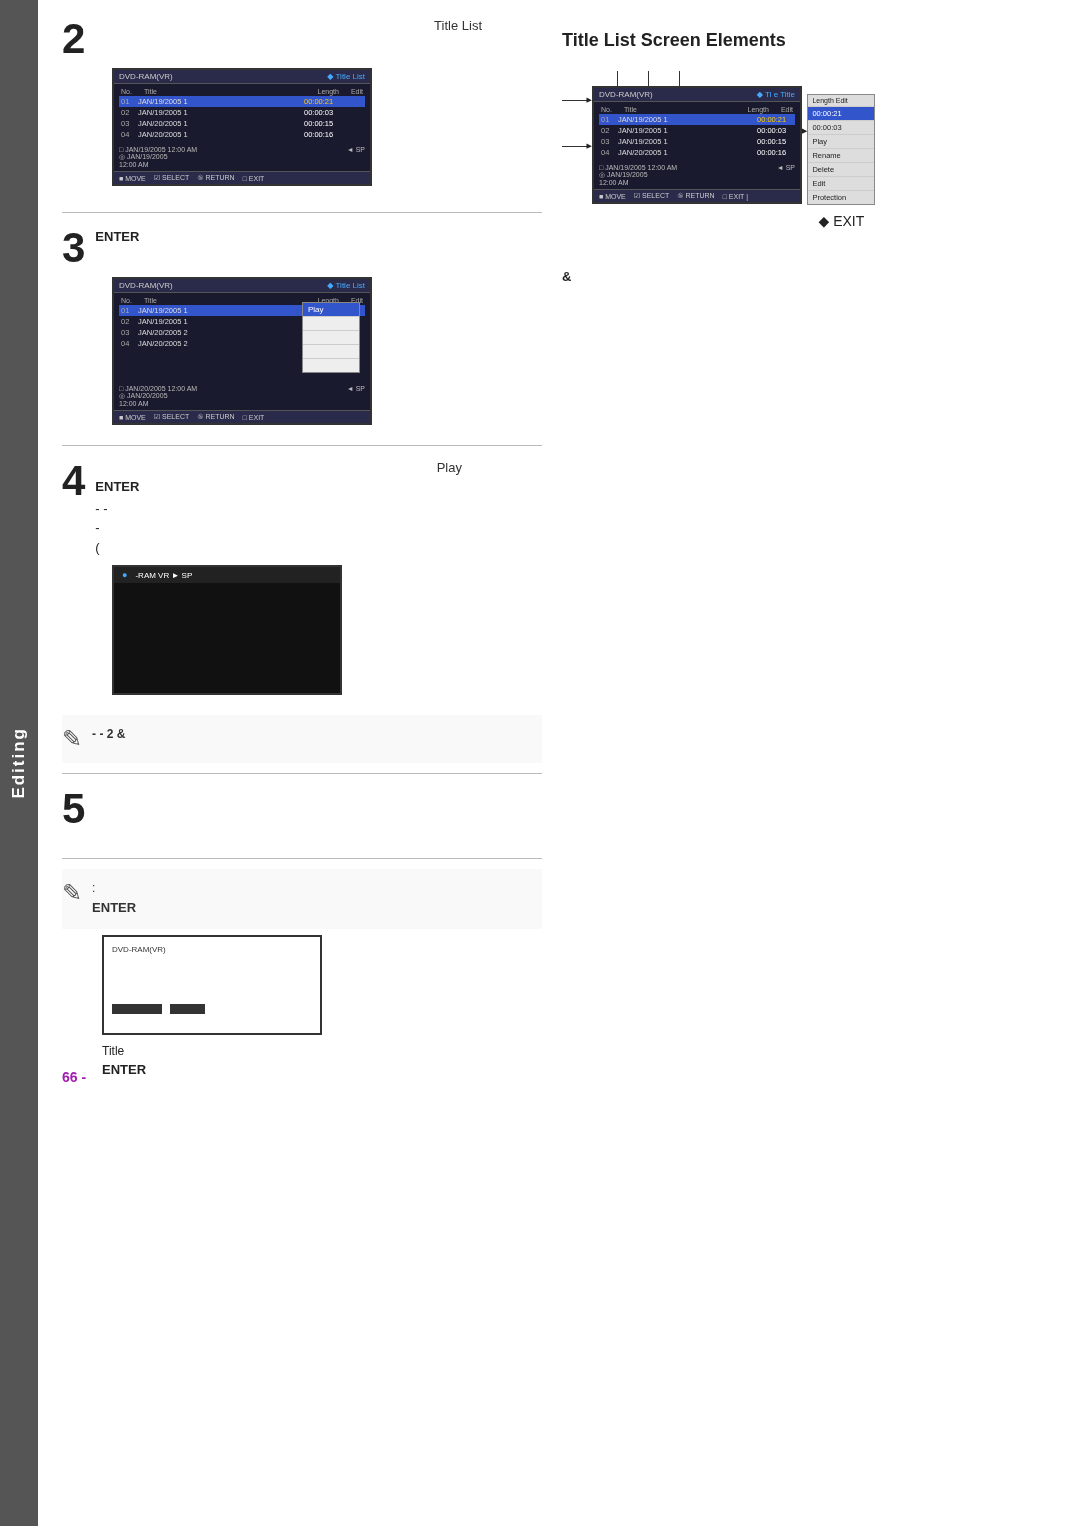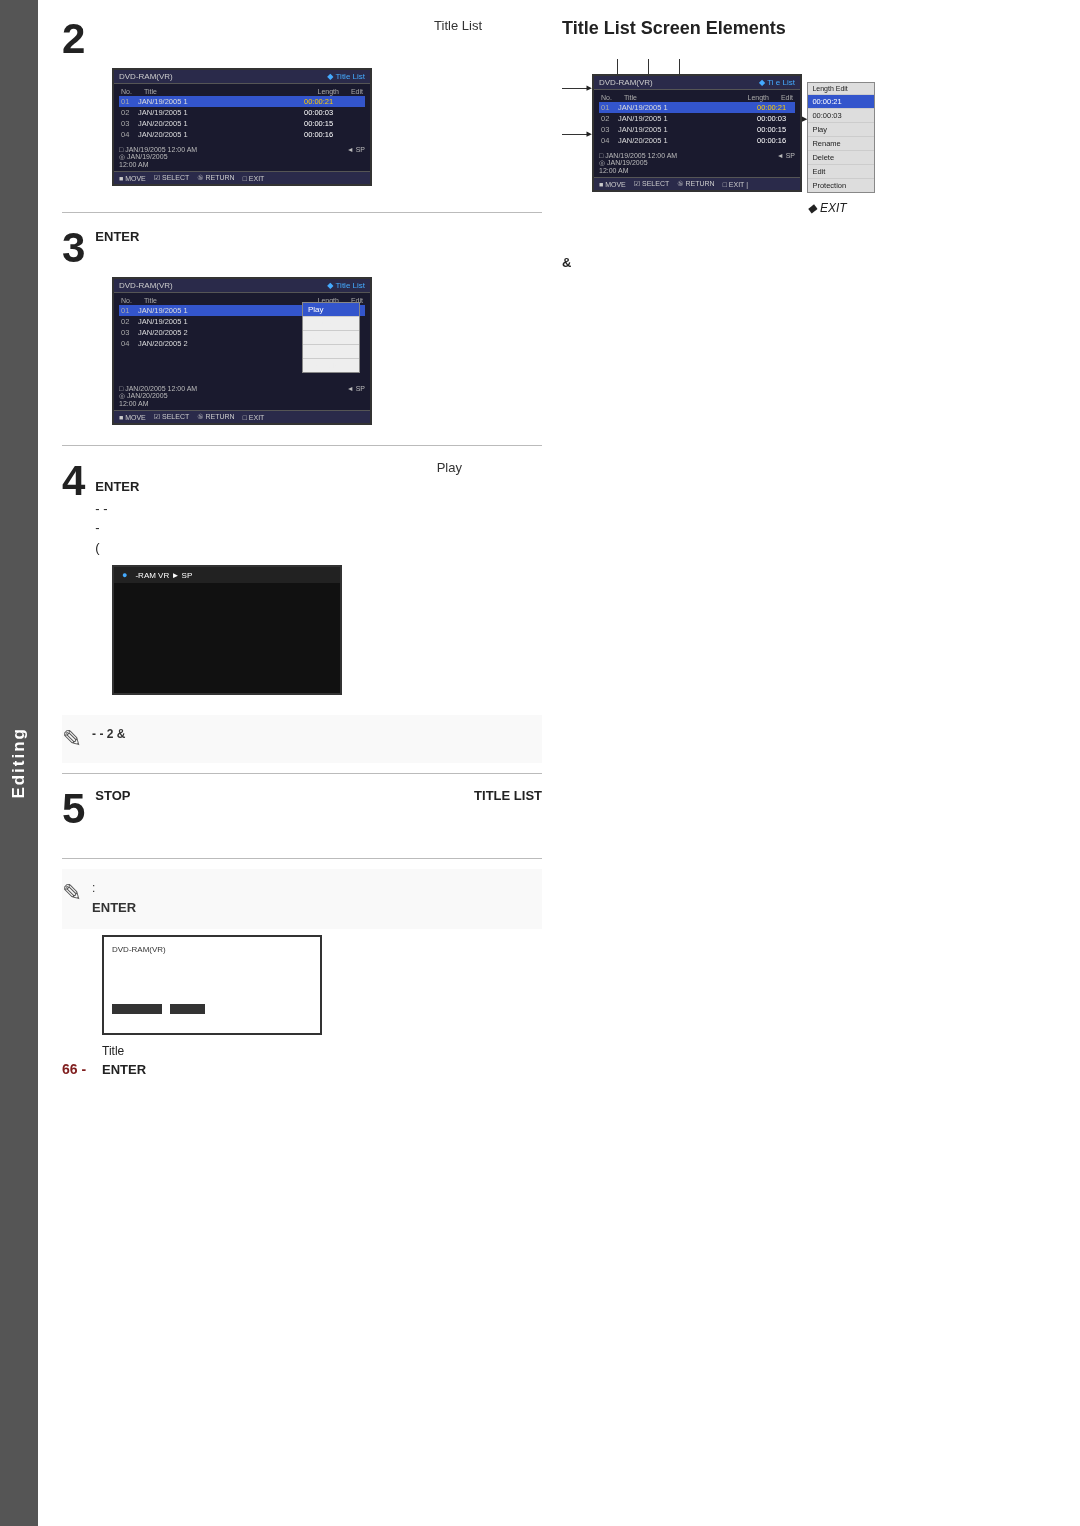--- a/index.html
+++ b/index.html
@@ -198,25 +198,25 @@
     .right-title {
       font-size: 18px;
       font-weight: bold;
       color: #222;
       margin-bottom: 14px;
     }
 
     
     .page-num {
       position: absolute;
-      bottom: 18px;
+      bottom: 10px;
       left: 24px;
       font-size: 14px;
       font-weight: bold;
-      color: #7f1d1d;
+      color: #a21caf;
     }
 
     
     .stop-screen {
       border: 2px solid #333;
       background: #fff;
       width: 220px;
       padding: 8px;
       margin: 6px 0 6px 28px;
       font-size: 8px;
@@ -433,26 +433,20 @@
         <div class="note-text">
           <span class="bold">- -  2  &amp;</span>
         </div>
       </div>
 
       <hr class="section-hr">
 
       <div class="section" style="border-top:none; padding-top:4px;">
         <div class="step-header">
           <span class="step-num">5</span>
-          <div style="flex:1;">
-            <div style="display:flex; justify-content:space-between; align-items:center; margin-bottom:4px;">
-              <span class="step-key">STOP</span>
-              <span class="step-key">TITLE LIST</span>
-            </div>
-          </div>
         </div>
       </div>
 
       <hr class="section-hr">
 
       <div class="note-box">
         <span class="note-icon">✎</span>
         <div class="note-text">
           <span>:</span>
           <br>
@@ -470,21 +464,21 @@
 
       <div style="margin-top:8px; margin-left:40px;">
         <span style="font-size:12px;">Title</span>
       </div>
       <div style="margin-top:4px; margin-left:40px;">
         <span class="step-key">ENTER</span>
       </div>
 
     </div>
 
-    <div style="flex:1; padding-left:10px;">
+    <div style="flex:1; padding-left:10px;margin-top:12px;">
       <div class="right-title">Title List Screen Elements</div>
 
       <div style="display:flex; gap:8px; align-items:flex-start; position:relative; margin-top:20px;">
 
         <div style="position:relative; flex:0 0 auto;">
 
           <div style="display:flex; gap:30px; margin-left:55px; margin-bottom:0;">
             <div style="width:1px; height:15px; background:#333;"></div>
             <div style="width:1px; height:15px; background:#333;"></div>
             <div style="width:1px; height:15px; background:#333;"></div>
@@ -498,21 +492,21 @@
               </div>
               <div style="display:flex; align-items:center; margin-top:20px;">
                 <div style="flex:1; height:1px; background:#333;"></div>
                 <span style="font-size:7px;">▶</span>
               </div>
             </div>
 
             <div class="dvd-screen" style="margin:0; width:210px; position:relative;">
               <div class="dvd-header">
                 <span>DVD-RAM(VR)</span>
-                <span class="title-list-badge">◆ Ti  e List</span>
+                <span class="title-list-badge">◆ Ti  e Title</span>
               </div>
               <div class="dvd-table">
                 <div class="dvd-table-header">
                   <span>No.</span>
                     <span style="flex:1;">Title</span>
                     <span>Length</span>
                     <span>Edit</span>
                 </div>
                 <div class="dvd-row selected">
                   <span class="num">01</span>
@@ -559,21 +553,21 @@
               <div style="background:#ddd; border:1px solid #888; font-size:7.5px; width:68px;">
                 <div style="padding:2px 4px; border-bottom:1px solid #ccc; font-size:7px;">Length  Edit</div>
                 <div style="padding:2px 4px; border-bottom:1px solid #ccc; background:#3355cc; color:#fff;">00:00:21</div>
                 <div style="padding:2px 4px; border-bottom:1px solid #ccc;">00:00:03</div>
                 <div style="padding:2px 4px; border-bottom:1px solid #ccc;">Play</div>
                 <div style="padding:2px 4px; border-bottom:1px solid #ccc;">Rename</div>
                 <div style="padding:2px 4px; border-bottom:1px solid #ccc;">Delete</div>
                 <div style="padding:2px 4px; border-bottom:1px solid #ccc;">Edit</div>
                 <div style="padding:2px 4px;">Protection</div>
               </div>
-              <div style="margin-top:8px; font-size:12px; text-align:left;font-style:italic;">◆ EXIT</div>
+              <div style="margin-top:8px; font-size:14px; text-align:center;">◆ EXIT</div>
             </div>
 
           </div>
         </div>
 
       </div>
 
       <div style="margin-top:40px;">
         <span class="bold">&amp;</span>
       </div>

